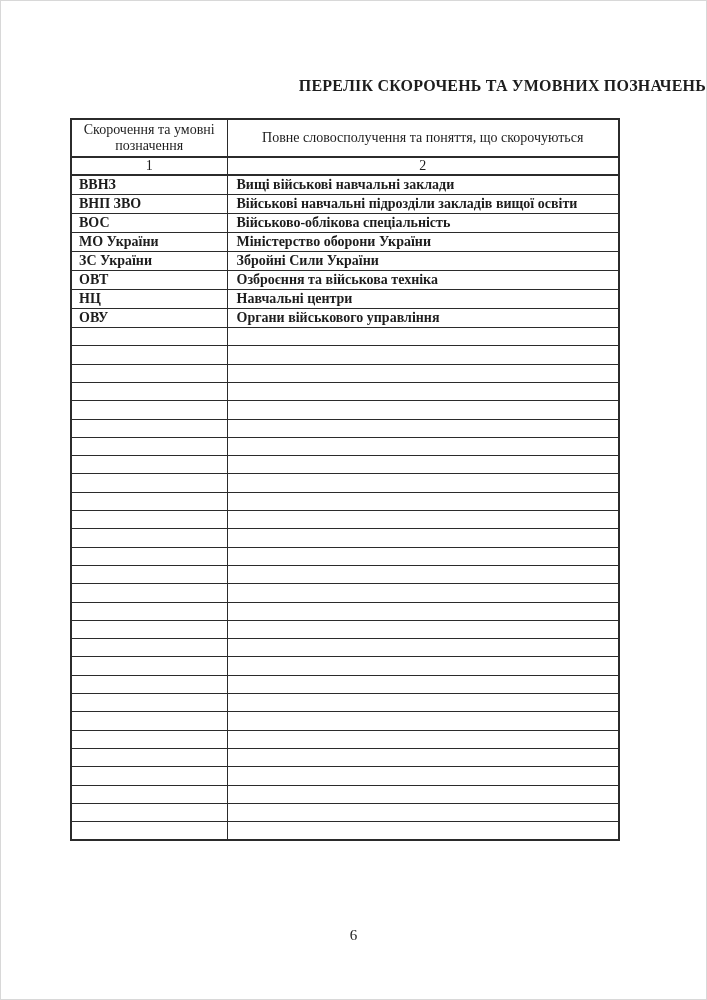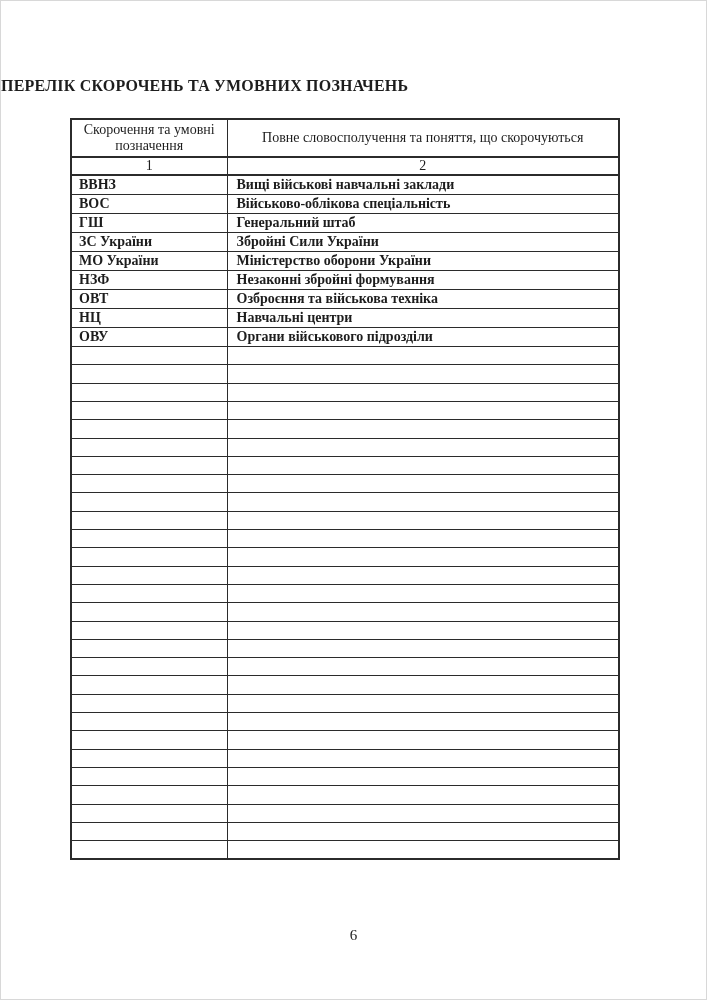--- a/index.html
+++ b/index.html
@@ -20,21 +20,21 @@
     inset: 0;
     border: 1px solid #d8d8d8;
     box-sizing: border-box;
     background: #ffffff;
   }
   .doc-title {
     position: absolute;
     top: 76px;
     left: 0;
     width: 100%;
-    text-align: left;
+    text-align: right;
     font-size: 16px;
     font-weight: bold;
     letter-spacing: 0.2px;
     margin: 0;
   }
   table.abbr-table {
     position: absolute;
     left: 69px;
     top: 117px;
     width: 548px;
@@ -114,50 +114,46 @@
         <td>2</td>
       </tr>
     </thead>
     <tbody id="table-body">
 
     <tr class="data-row">
           <td>ВВНЗ</td>
           <td>Вищі військові навчальні заклади</td>
         </tr>
         <tr class="data-row">
+          <td>ВНП ЗВО</td>
+          <td>Військові навчальні підрозділи закладів вищої освіти</td>
+        </tr>
+        <tr class="data-row">
           <td>ВОС</td>
           <td>Військово-облікова спеціальність</td>
         </tr>
         <tr class="data-row">
-          <td>ГШ</td>
-          <td>Генеральний штаб</td>
+          <td>МО України</td>
+          <td>Міністерство оборони України</td>
         </tr>
         <tr class="data-row">
           <td>ЗС України</td>
           <td>Збройні Сили України</td>
         </tr>
         <tr class="data-row">
-          <td>МО України</td>
-          <td>Міністерство оборони України</td>
-        </tr>
-        <tr class="data-row">
-          <td>НЗФ</td>
-          <td>Незаконні збройні формування</td>
-        </tr>
-        <tr class="data-row">
           <td>ОВТ</td>
           <td>Озброєння та військова техніка</td>
         </tr>
         <tr class="data-row">
           <td>НЦ</td>
           <td>Навчальні центри</td>
         </tr>
         <tr class="data-row">
           <td>ОВУ</td>
-          <td>Органи військового підрозділи</td>
+          <td>Органи військового управління</td>
         </tr>
         <tr class="empty-row">
           <td></td>
           <td></td>
         </tr>
         <tr class="empty-row">
           <td></td>
           <td></td>
         </tr>
         <tr class="empty-row">

